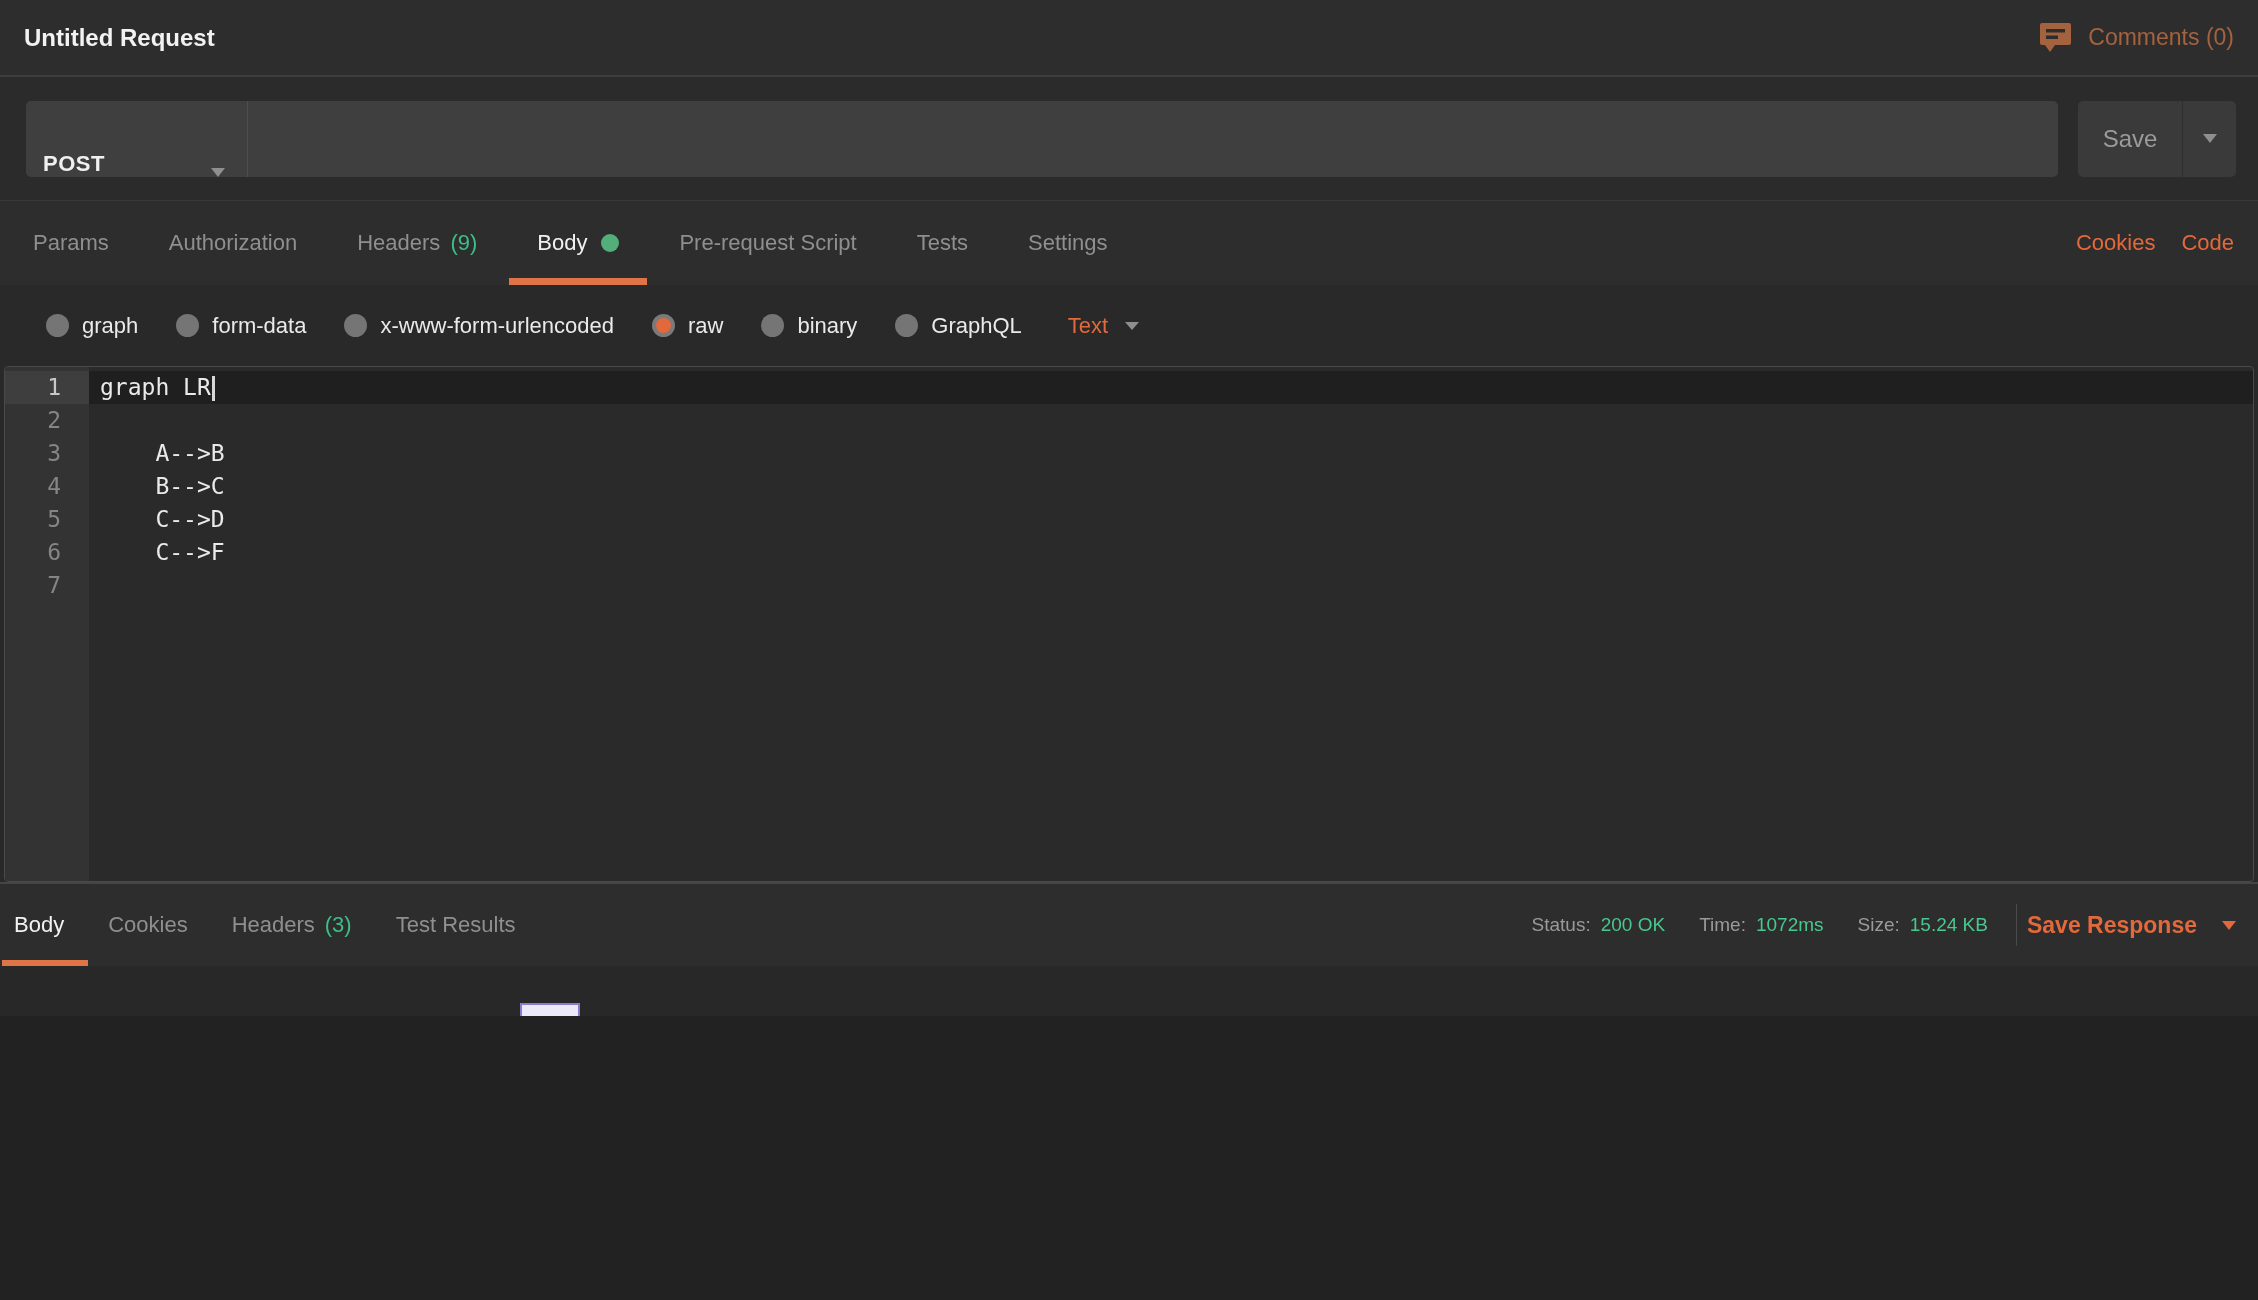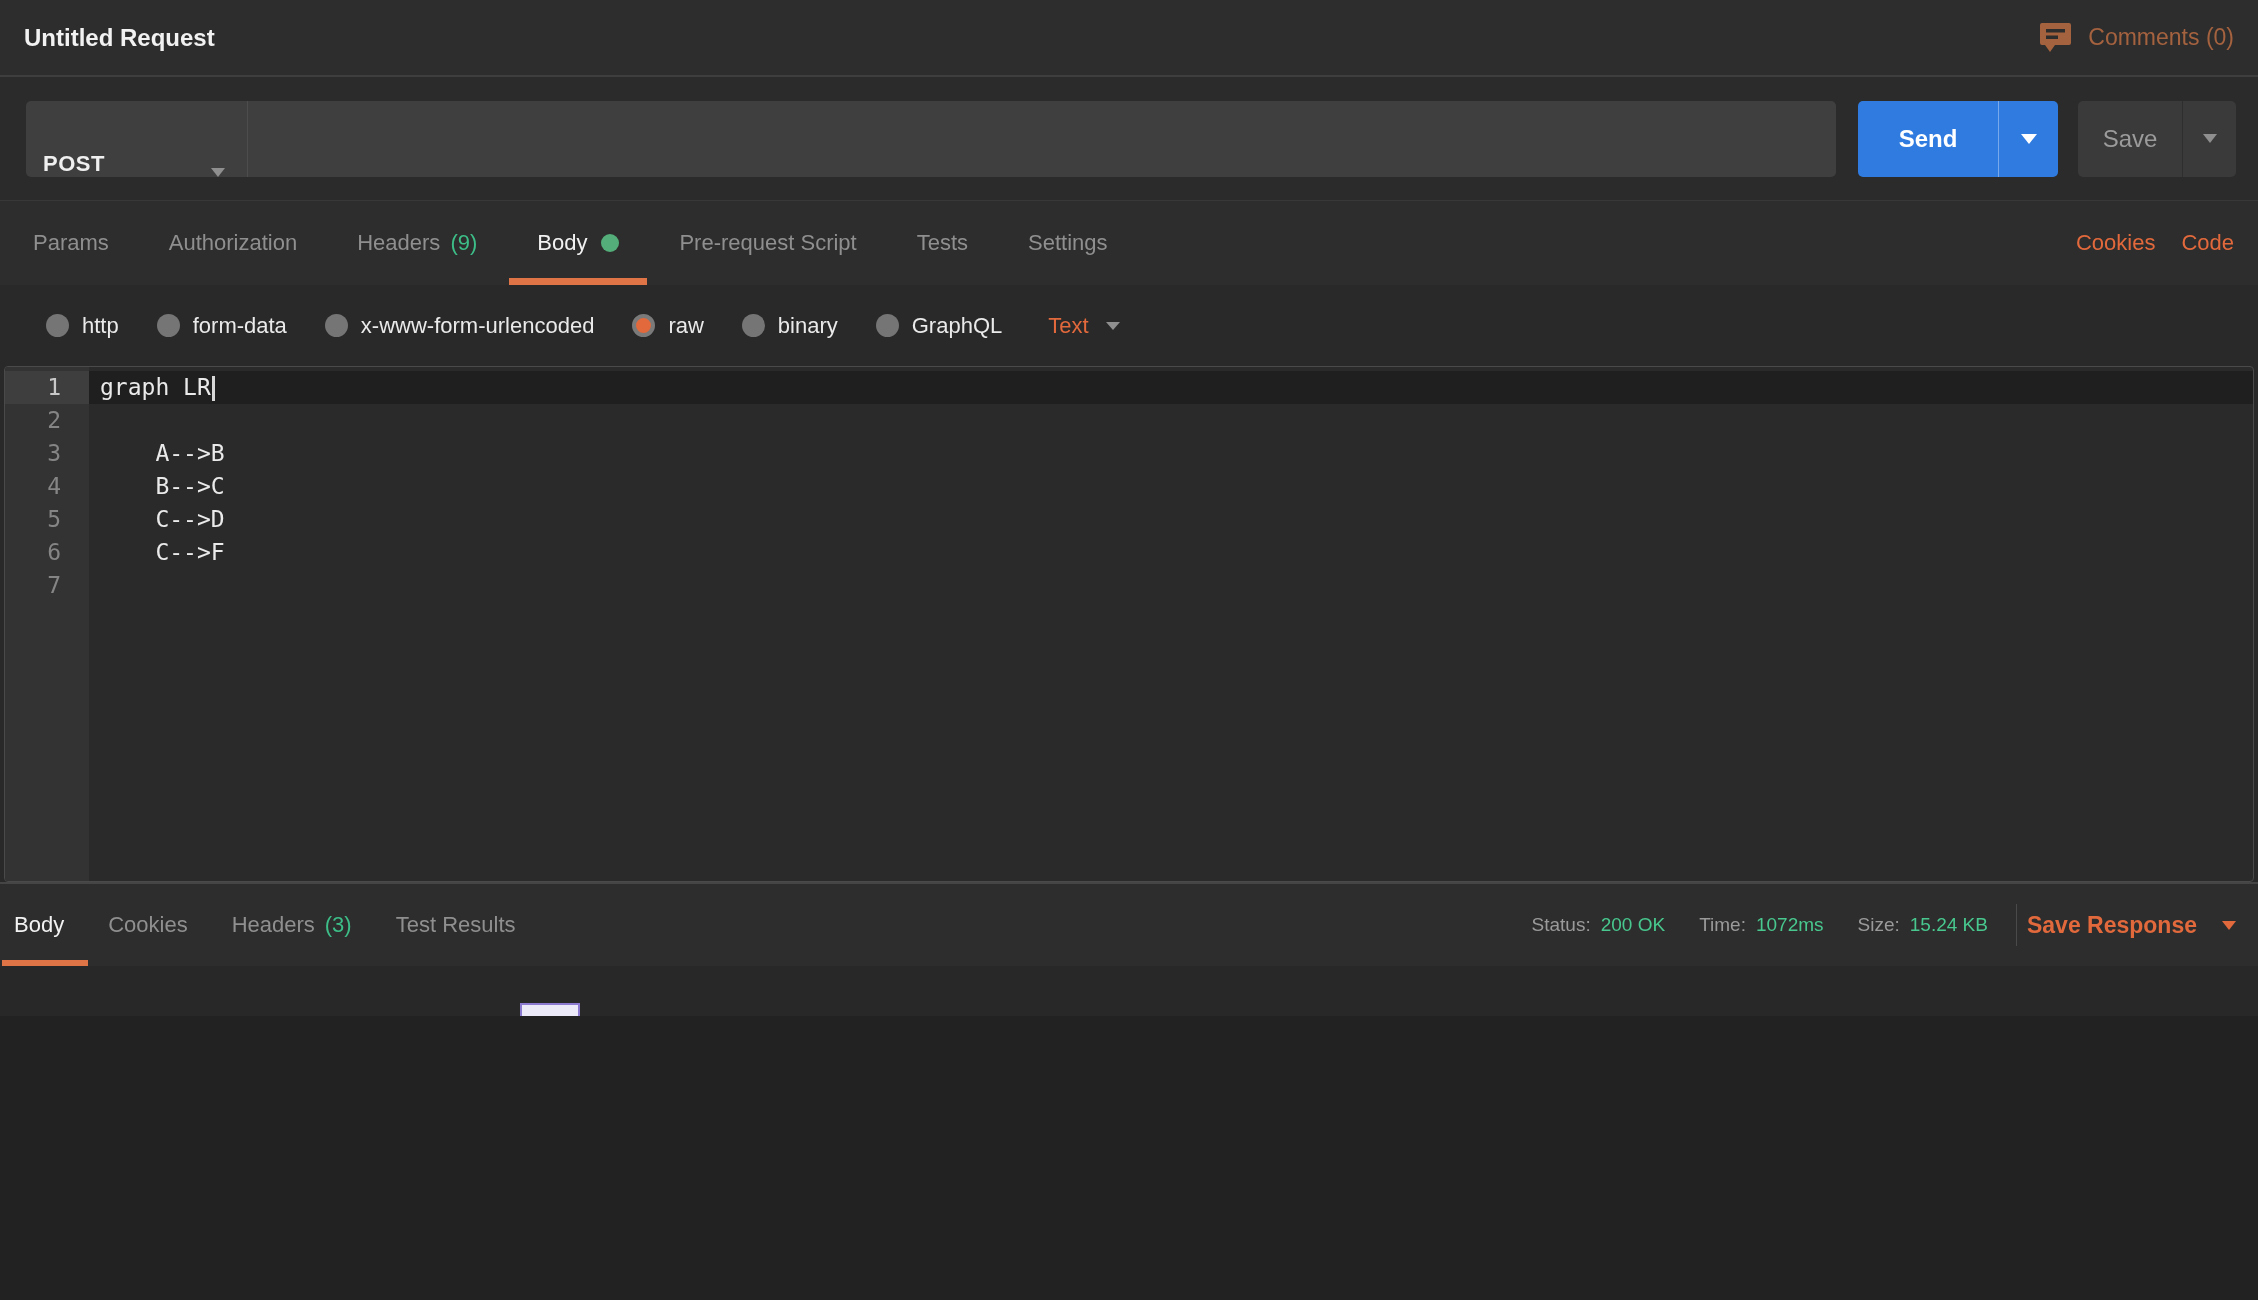--- a/index.html
+++ b/index.html
@@ -100,26 +100,20 @@
     </div>
   </header>
 
   <div class="request-row">
     <div class="url-container">
       <div class="method">
         <span class="m-lbl">POST</span>
         <span class="chev small"></span>
       </div>
     </div>
-    <div class="btn-split btn-send">
-      <span class="b-main">Send</span>
-      <span class="b-chev">
-          <span class="chev"></span>
-        </span>
-    </div>
     <div class="btn-split btn-save">
       <span class="b-main">Save</span>
       <span class="b-chev">
           <span class="chev small"></span>
         </span>
     </div>
   </div>
 
   <div class="tabs-row">
     <div class="tabs" id="req-tabs">
@@ -150,21 +144,21 @@
     <div class="header-links" id="header-links">
         <span class="hlink">Cookies</span>
         <span class="hlink">Code</span>
       </div>
   </div>
 
   <div class="radio-row">
     <div style="display:flex; align-items:center; gap:38px;" id="radios">
         <div class="radio">
           <span class="radio-dot"></span>
-          <span class="r-lbl">http</span>
+          <span class="r-lbl">graph</span>
         </div>
         <div class="radio">
           <span class="radio-dot"></span>
           <span class="r-lbl">form-data</span>
         </div>
         <div class="radio">
           <span class="radio-dot"></span>
           <span class="r-lbl">x-www-form-urlencoded</span>
         </div>
         <div class="radio">

